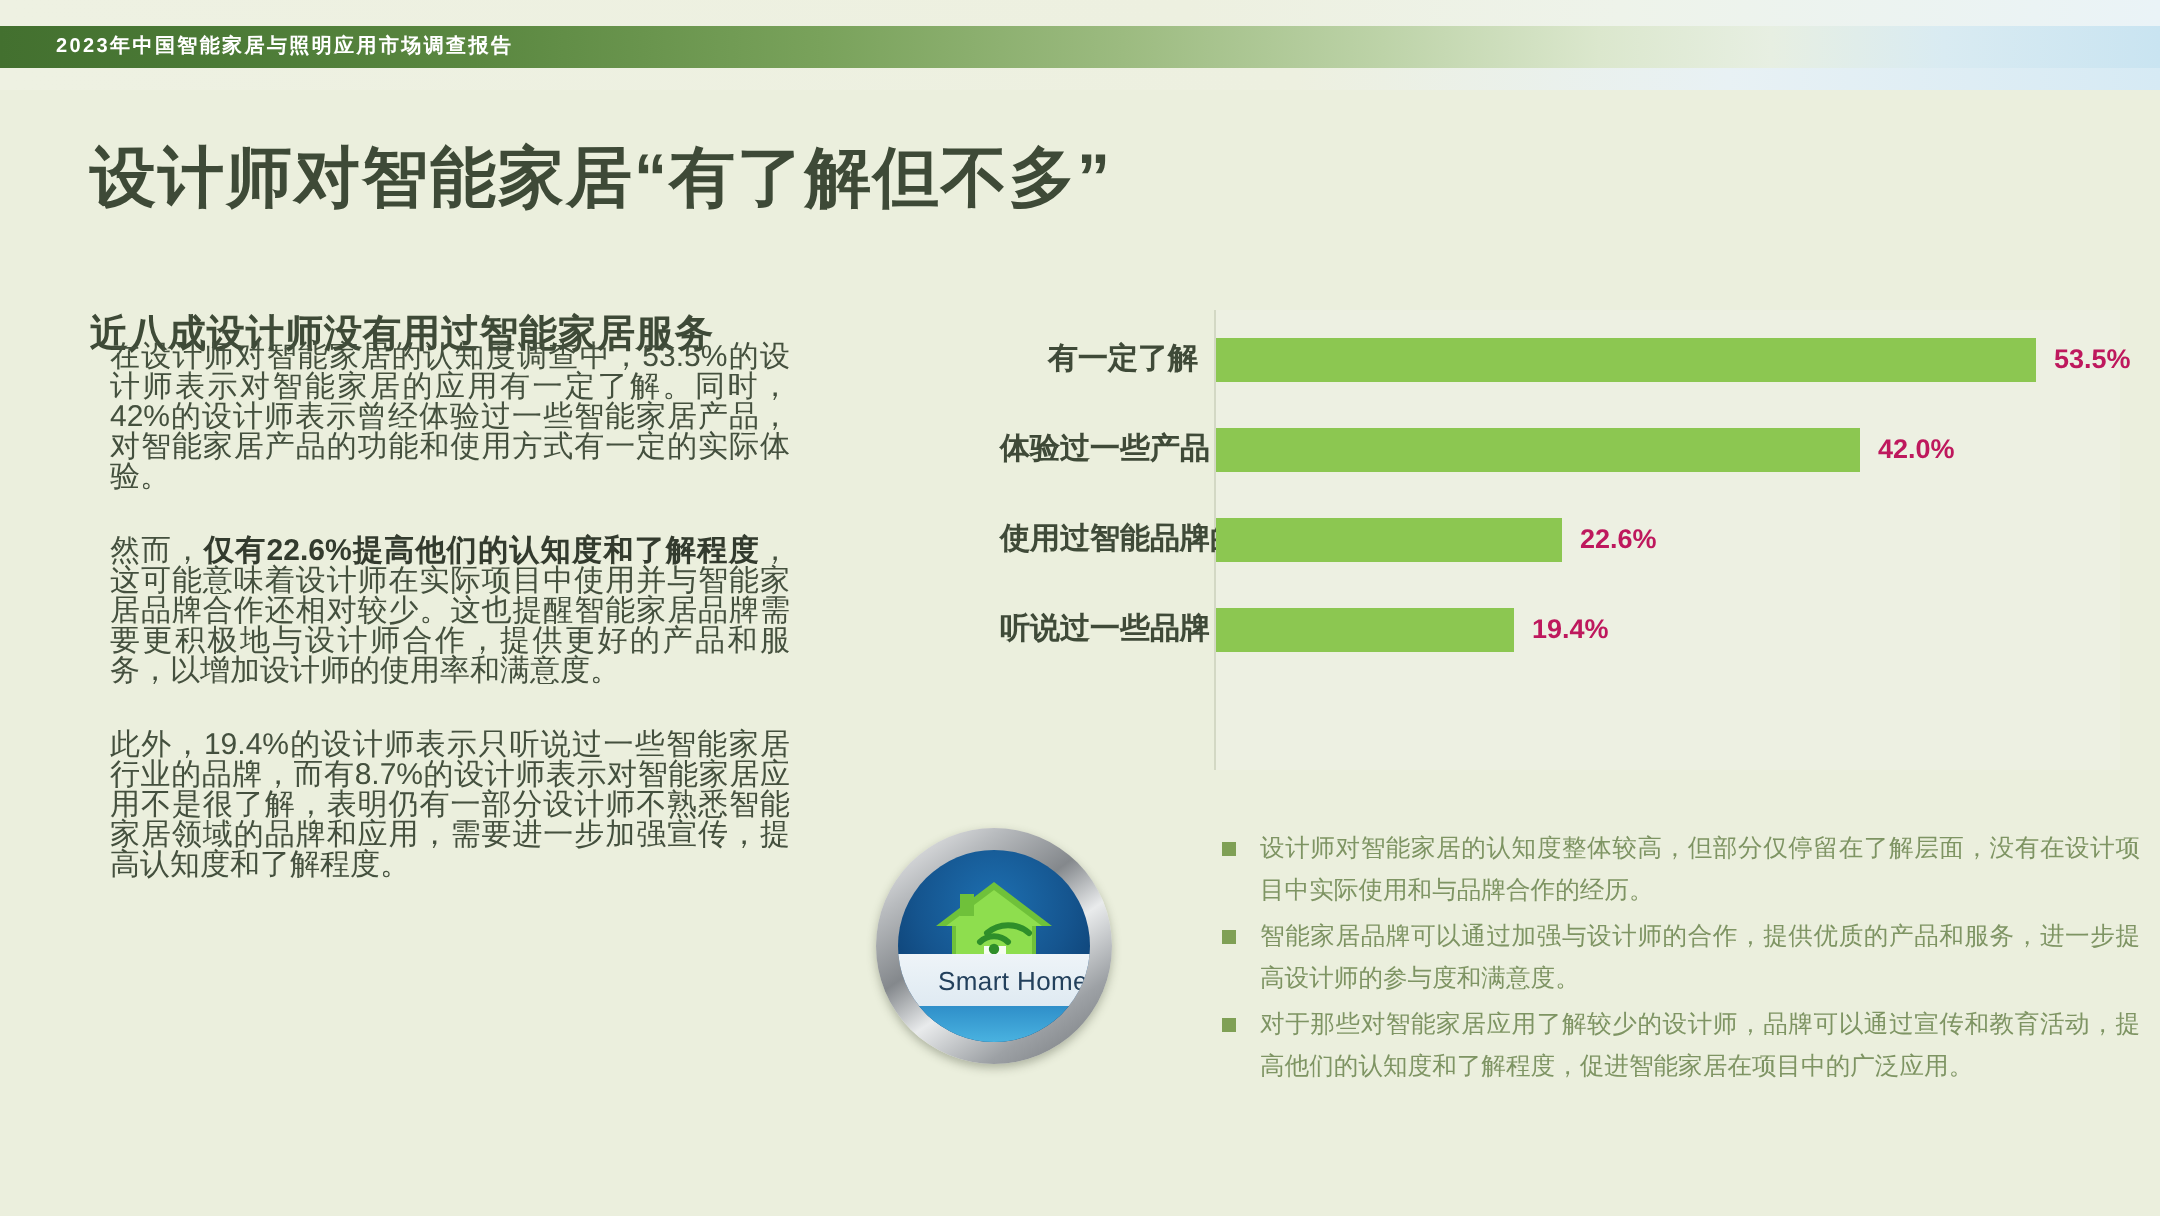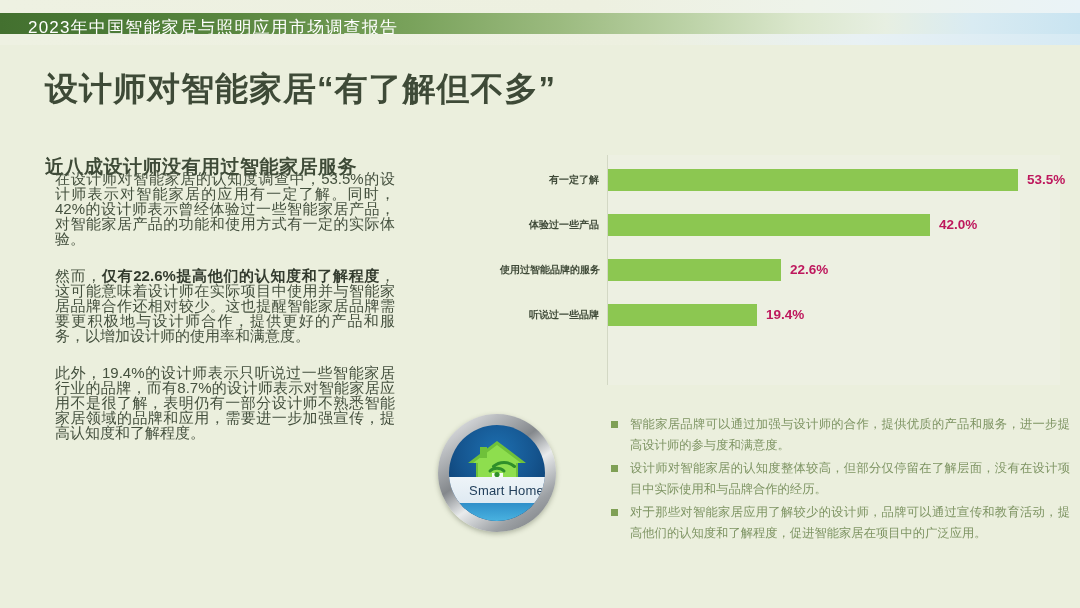--- a/index.html
+++ b/index.html
@@ -29,22 +29,22 @@
     left: 0; top: 13px;
     width: 1080px; height: 21px;
     background: linear-gradient(90deg,
        #43702f 0%, #4b7a36 10%, #5a8740 22%, #79a25b 38%,
        #9cbb80 52%, #bdd3a8 64%, #dbe7cd 74%, #e7efe2 82%,
        #d9ebf2 90%, #c9e4f1 100%);
   }
   .header-title {
     position: absolute;
     left: 28px; top: 16px;
-    font-size: 17px;
-    font-weight: normal;
+    font-size: 10px;
+    font-weight: bold;
     color: #ffffff;
     letter-spacing: 1.2px;
     white-space: nowrap;
   }
   .bottom-strip {
     position: absolute;
     left: 0; top: 34px;
     width: 1080px; height: 11px;
     background: linear-gradient(90deg,#eef1e2 0%,#edf0e0 60%,#e8f1f4 80%,#d6eaf4 100%);
   }
@@ -123,21 +123,21 @@
     height: 24px;
     width: 560px;
   }
   .bar-label {
     position: absolute;
     left: 0; top: 0;
     width: 99px;
     height: 24px;
     line-height: 24px;
     text-align: right;
-    font-size: 10px;
+    font-size: 15px;
     font-weight: bold;
     color: #3f4a38;
     white-space: nowrap;
   }
   .bar-fill {
     position: absolute;
     left: 108px; top: 1px;
     height: 22px;
     background: #8cc751;
   }
@@ -282,18 +282,18 @@
         <circle cx="31" cy="35.5" r="2.6" fill="#2f8f2a"></circle>
       </svg>
       <div class="badge-strip">
         <span class="badge-text">Smart Home</span>
       </div>
       <div class="badge-foot"></div>
     </div>
   </div>
 
   <div class="takeaways" id="takeaways">
+      <div class="takeaway"><span class="sq" style="background: rgb(127, 160, 85);"></span><span>设计师对智能家居的认知度整体较高，但部分仅停留在了解层面，没有在设计项目中实际使用和与品牌合作的经历。</span></div>
       <div class="takeaway"><span class="sq" style="background: rgb(127, 160, 85);"></span><span>智能家居品牌可以通过加强与设计师的合作，提供优质的产品和服务，进一步提高设计师的参与度和满意度。</span></div>
-      <div class="takeaway"><span class="sq" style="background: rgb(127, 160, 85);"></span><span>设计师对智能家居的认知度整体较高，但部分仅停留在了解层面，没有在设计项目中实际使用和与品牌合作的经历。</span></div>
       <div class="takeaway"><span class="sq" style="background: rgb(127, 160, 85);"></span><span>对于那些对智能家居应用了解较少的设计师，品牌可以通过宣传和教育活动，提高他们的认知度和了解程度，促进智能家居在项目中的广泛应用。</span></div>
     </div>
 
 </div>
 
 </body></html>

